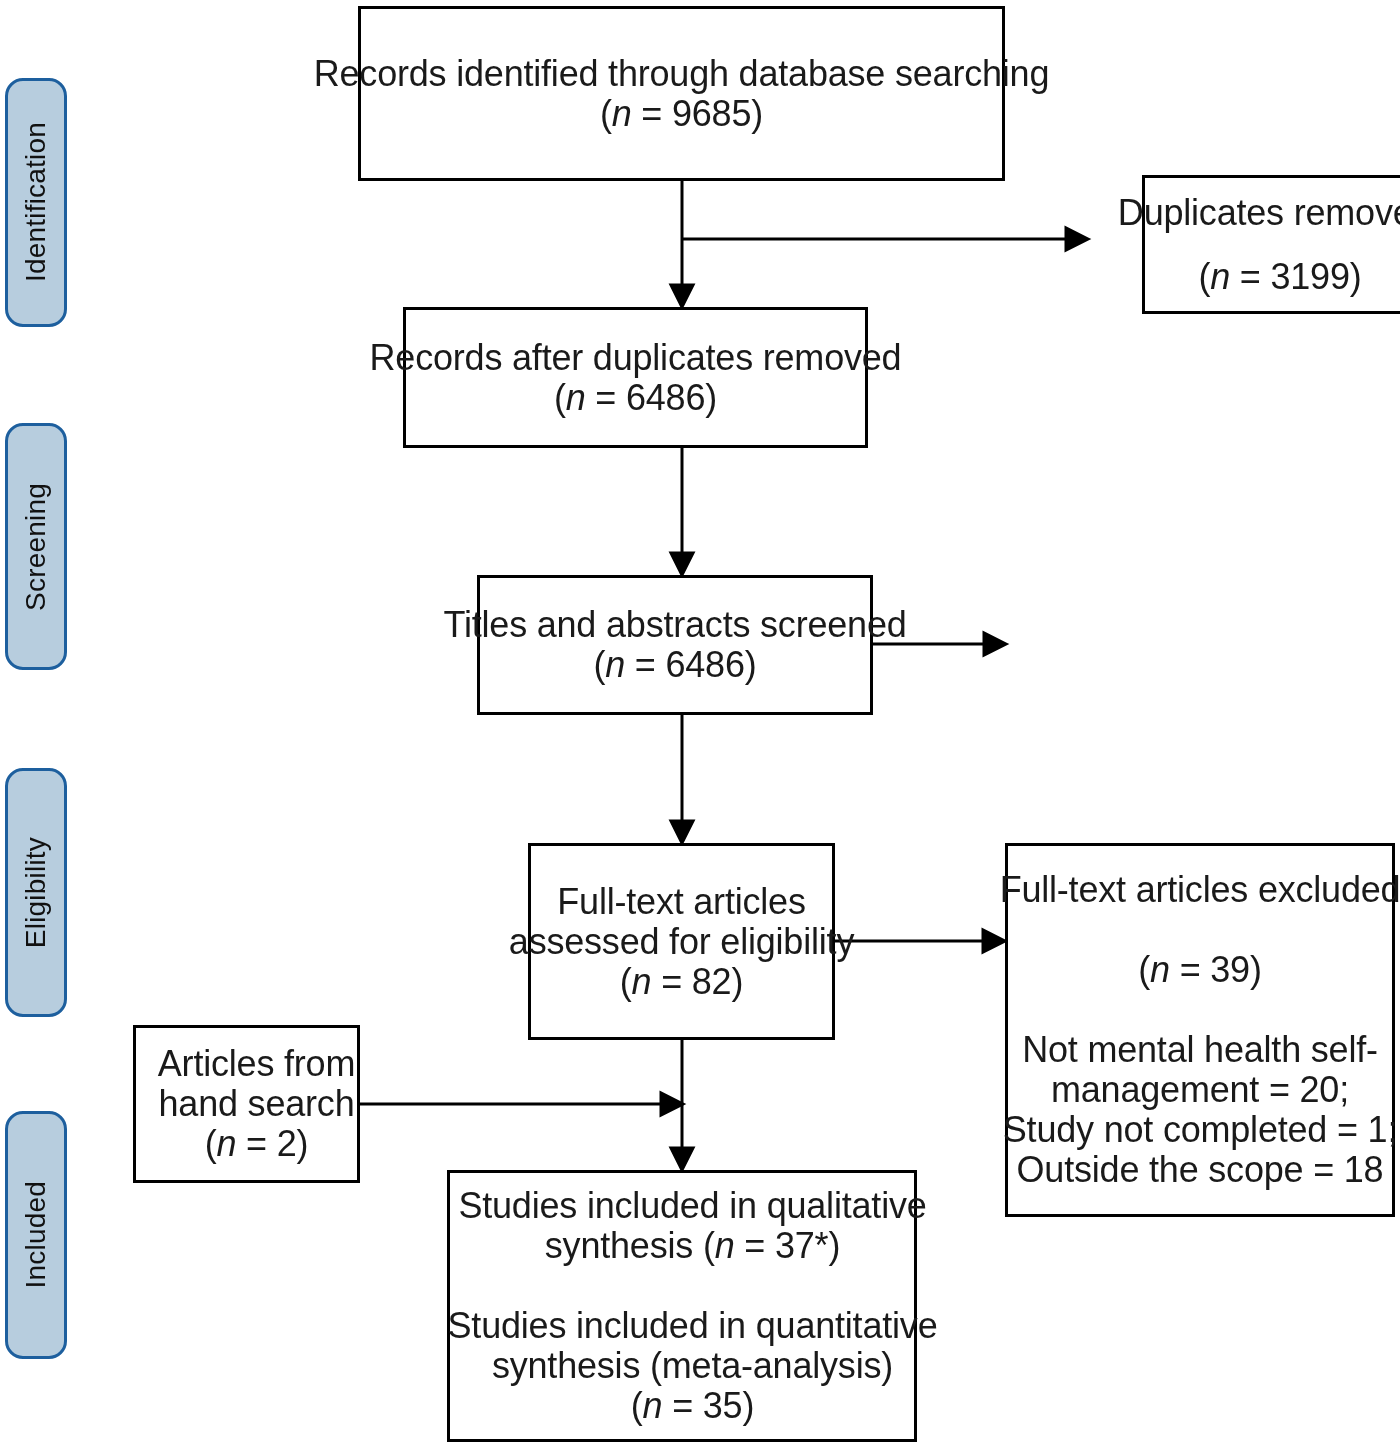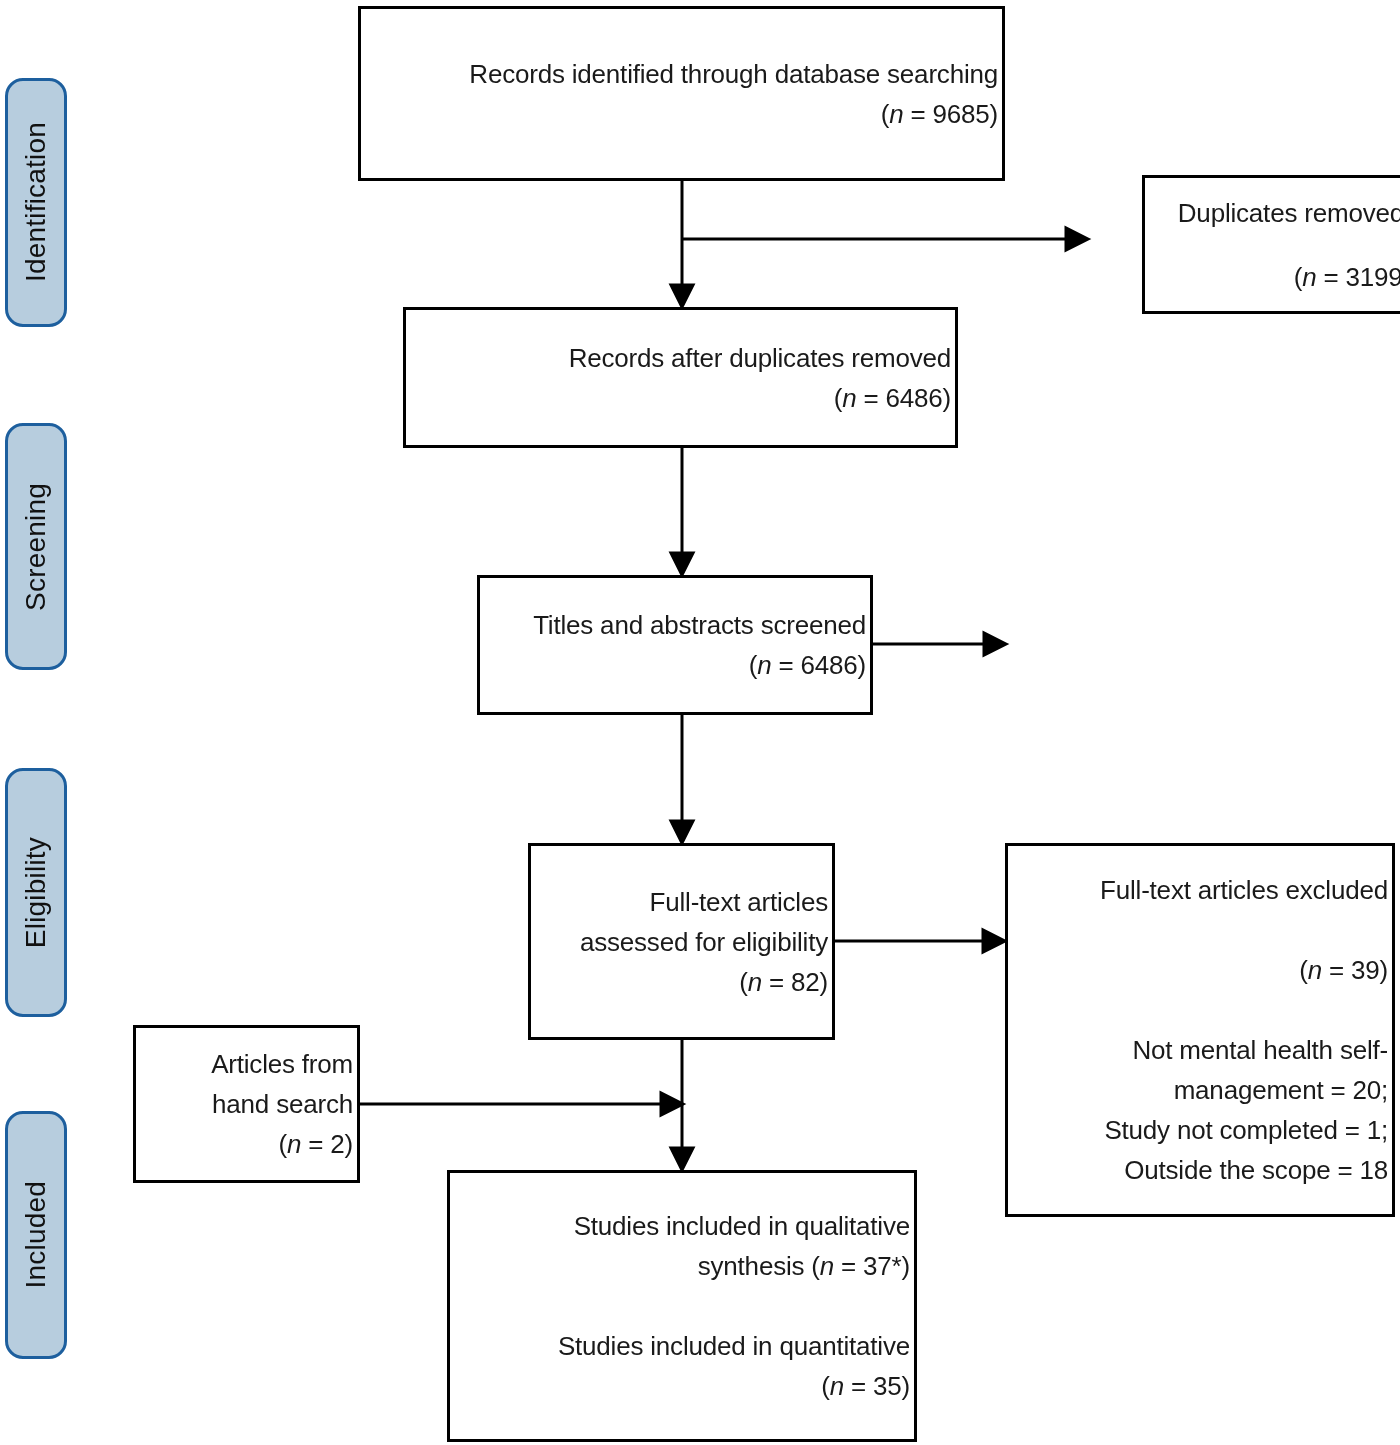--- a/index.html
+++ b/index.html
@@ -28,23 +28,23 @@
   }
   .box{
     position:absolute;
     z-index:2;
     background:var(--box-bg);
     border:3px solid var(--box-border);
     box-sizing:border-box;
     display:flex;
     flex-direction:column;
     justify-content:center;
-    align-items:flex-end;
+    align-items:center;
     text-align:center;
-    font-size:26px;
+    font-size:36px;
     line-height:40px;
     letter-spacing:-0.2px;
     padding:0 4px;
   }
   .box .line{white-space:nowrap;}
   .box .line i{font-style:italic;}
   .stage{
     position:absolute;
     z-index:2;
     background:var(--stage-fill);
@@ -63,21 +63,21 @@
     color:#111111;
   }
   
   .s1{left:5px;top:78px;width:62px;height:249px;}
   .s2{left:5px;top:423px;width:62px;height:247px;}
   .s3{left:5px;top:768px;width:62px;height:249px;}
   .s4{left:5px;top:1111px;width:62px;height:248px;}
   
   .b1{left:358px;top:6px;width:647px;height:175px;}
   .b2{left:1142px;top:175px;width:276px;height:139px;gap:24px;}
-  .b3{left:403px;top:307px;width:555px;height:141px;}
+  .b3{left:403px;top:307px;width:465px;height:141px;}
   .b4{left:477px;top:575px;width:396px;height:140px;}
   .b5{left:1006px;top:575px;width:389px;height:141px;}
   .b6{left:528px;top:843px;width:307px;height:197px;}
   .b7{left:1005px;top:843px;width:390px;height:374px;}
   .b8{left:133px;top:1025px;width:227px;height:158px;padding-left:24px;}
   .b9{left:447px;top:1170px;width:470px;height:272px;padding-left:25px;}
 </style>
 </head>
 <body>
 
@@ -167,16 +167,17 @@
   <div class="box b8">
       <div class="line">Articles from</div>
       <div class="line">hand search</div>
       <div class="line">(<i>n</i> = 2)</div>
     </div>
   <div class="box b9">
       <div class="line">Studies included in qualitative</div>
       <div class="line">synthesis (<i>n</i> = 37*)</div>
       <div class="line">&nbsp;</div>
       <div class="line">Studies included in quantitative</div>
+      <div class="line">synthesis (meta-analysis)</div>
       <div class="line">(<i>n</i> = 35)</div>
     </div>
 
 </div>
 
 </body></html>

